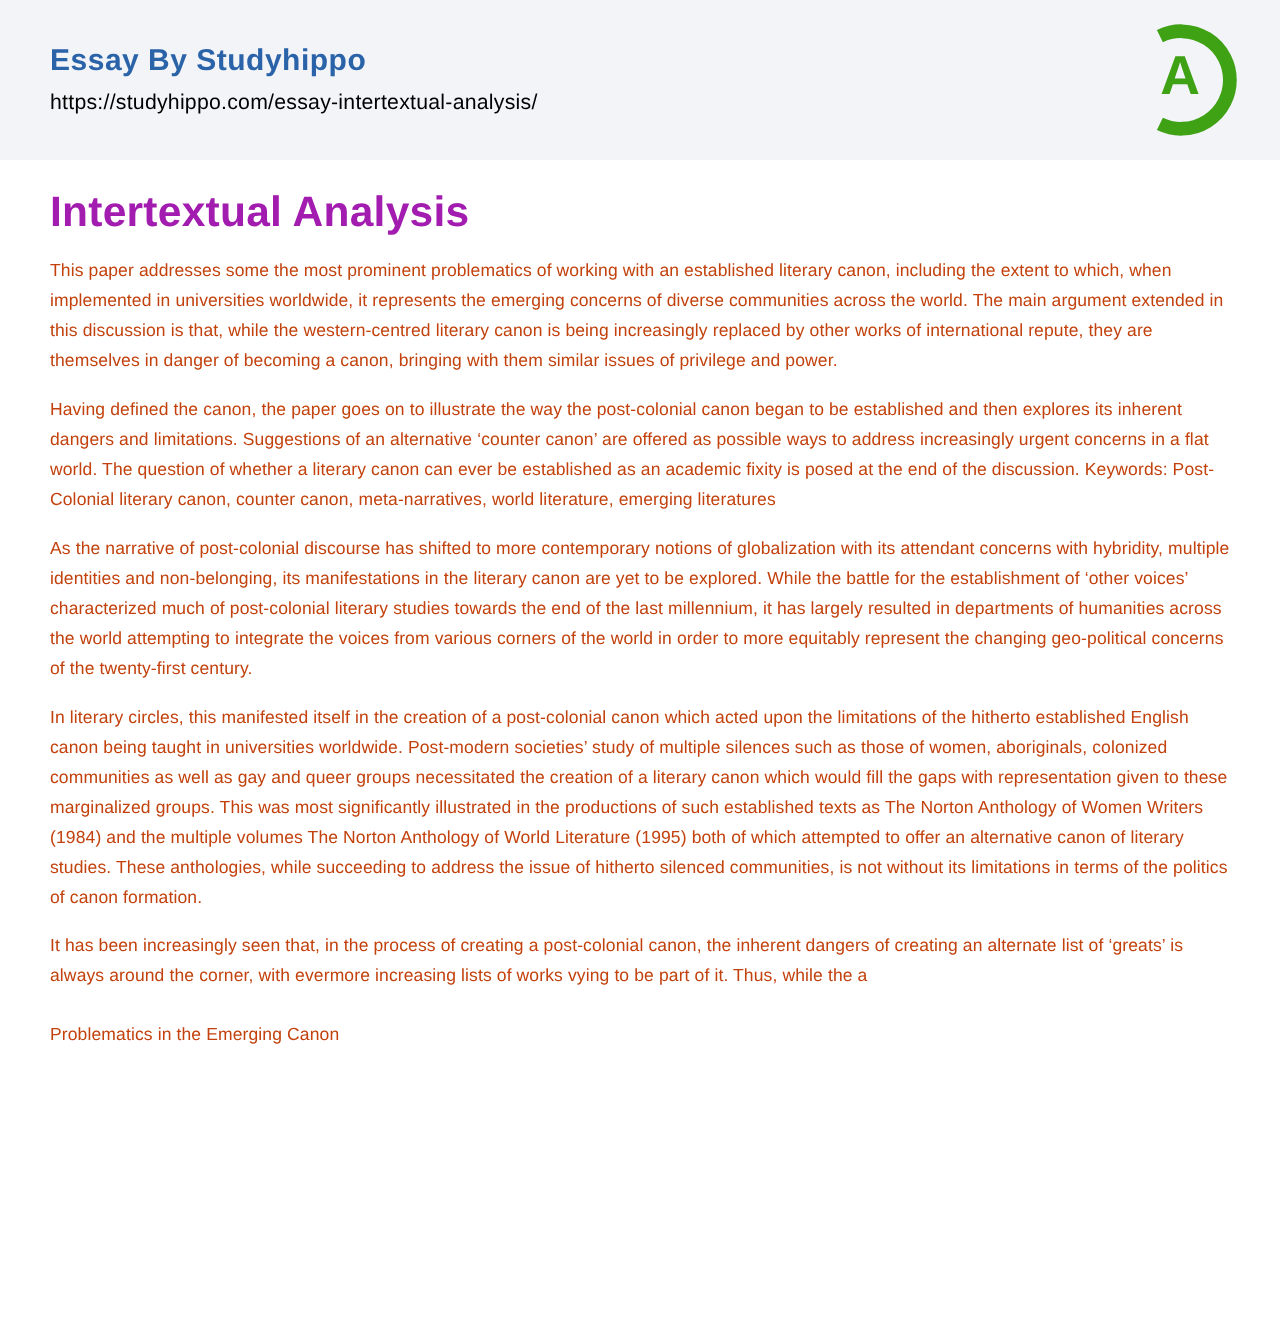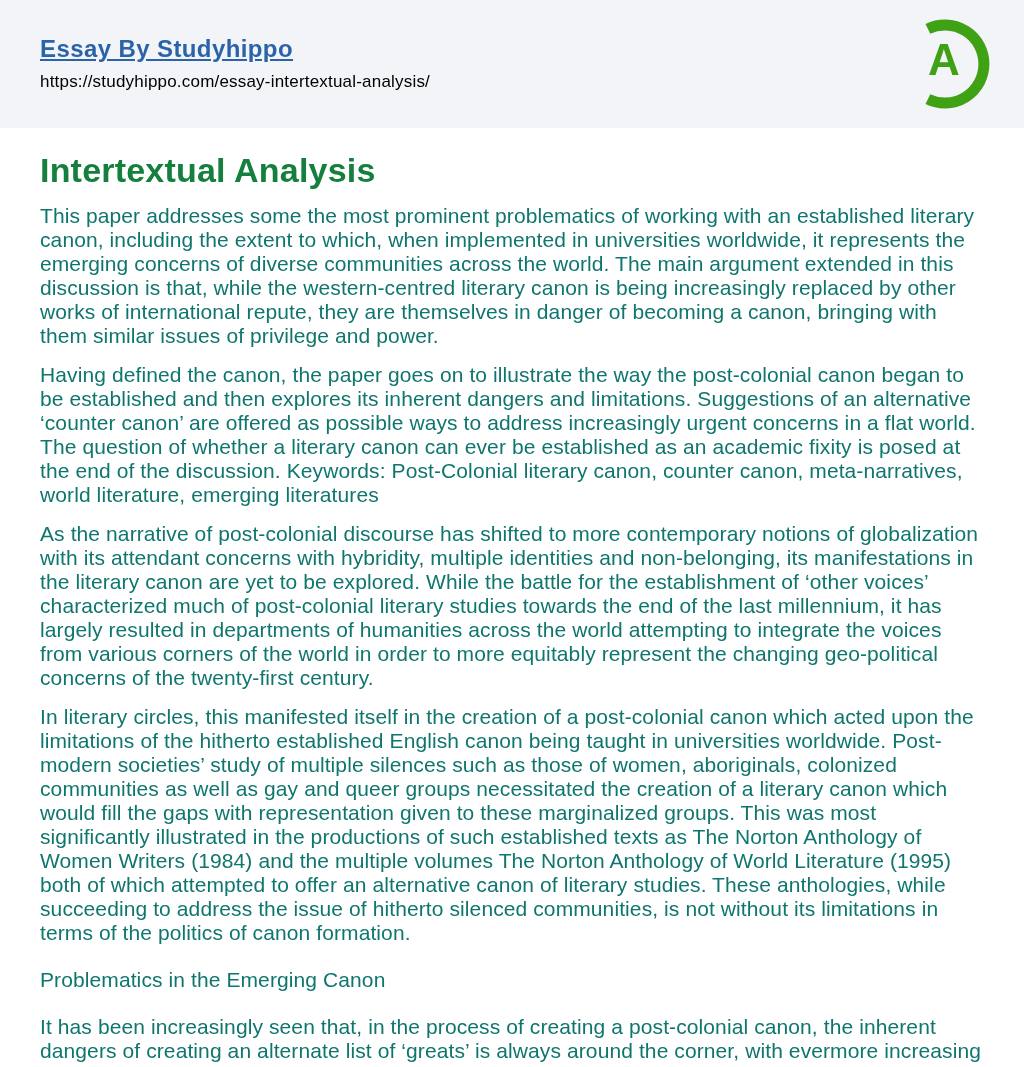--- a/index.html
+++ b/index.html
@@ -28,21 +28,20 @@
     display: flex;
     flex-direction: column;
   }
   .site-title {
     color: #2b63a9;
     font-size: 24px;
     font-weight: 700;
     letter-spacing: 0.4px;
     margin: 0 0 11px 0;
     line-height: 1.1;
-    text-decoration: underline;
   }
   .site-url {
     color: #000000;
     font-size: 17px;
     font-weight: 400;
     text-decoration: none;
     letter-spacing: 0.2px;
     line-height: 1.1;
   }
   .logo {
@@ -53,28 +52,28 @@
 
   
   .article {
     padding: 22px 40px 0 40px;
     box-sizing: border-box;
   }
   .article-title {
     font-size: 34px;
     line-height: 40px;
     font-weight: 700;
-    color: #15803d;
+    color: #a21caf;
     letter-spacing: 0.2px;
     margin: 0 0 14px 0;
   }
   .para {
-    font-size: 21px;
+    font-size: 14px;
     line-height: 24px;
-    color: #0f766e;
+    color: #c2410c;
     letter-spacing: 0.1px;
     margin: 0 0 15px 0;
   }
   .para.subheading {
     margin-top: 23px;
     margin-bottom: 23px;
   }
 </style>
 </head>
 <body>
@@ -91,16 +90,16 @@
   </svg>
 </header>
 
 <main class="article">
   <h1 class="article-title">Intertextual Analysis</h1>
   <div>
       <p class="para">This paper addresses some the most prominent problematics of working with an established literary canon, including the extent to which, when implemented in universities worldwide, it represents the emerging concerns of diverse communities across the world. The main argument extended in this discussion is that, while the western-centred literary canon is being increasingly replaced by other works of international repute, they are themselves in danger of becoming a canon, bringing with them similar issues of privilege and power.</p>
       <p class="para">Having defined the canon, the paper goes on to illustrate the way the post-colonial canon began to be established and then explores its inherent dangers and limitations. Suggestions of an alternative ‘counter canon’ are offered as possible ways to address increasingly urgent concerns in a flat world. The question of whether a literary canon can ever be established as an academic fixity is posed at the end of the discussion. Keywords: Post-Colonial literary canon, counter canon, meta-narratives, world literature, emerging literatures</p>
       <p class="para">As the narrative of post-colonial discourse has shifted to more contemporary notions of globalization with its attendant concerns with hybridity, multiple identities and non-belonging, its manifestations in the literary canon are yet to be explored. While the battle for the establishment of ‘other voices’ characterized much of post-colonial literary studies towards the end of the last millennium, it has largely resulted in departments of humanities across the world attempting to integrate the voices from various corners of the world in order to more equitably represent the changing geo-political concerns of the twenty-first century.</p>
       <p class="para">In literary circles, this manifested itself in the creation of a post-colonial canon which acted upon the limitations of the hitherto established English canon being taught in universities worldwide. Post-modern societies’ study of multiple silences such as those of women, aboriginals, colonized communities as well as gay and queer groups necessitated the creation of a literary canon which would fill the gaps with representation given to these marginalized groups. This was most significantly illustrated in the productions of such established texts as The Norton Anthology of Women Writers (1984) and the multiple volumes The Norton Anthology of World Literature (1995) both of which attempted to offer an alternative canon of literary studies. These anthologies, while succeeding to address the issue of hitherto silenced communities, is not without its limitations in terms of the politics of canon formation.</p>
+      <p class="para">It has been increasingly seen that, in the process of creating a post-colonial canon, the inherent dangers of creating an alternate list of ‘greats’ is always around the corner, with evermore increasing lists of works vying to be part of it. Thus, while the a</p>
       <p class="para subheading">Problematics in the Emerging Canon</p>
-      <p class="para">It has been increasingly seen that, in the process of creating a post-colonial canon, the inherent dangers of creating an alternate list of ‘greats’ is always around the corner, with evermore increasing lists of works vying to be part of it. Thus, while the a</p>
     </div>
 </main>
 
 </body></html>

